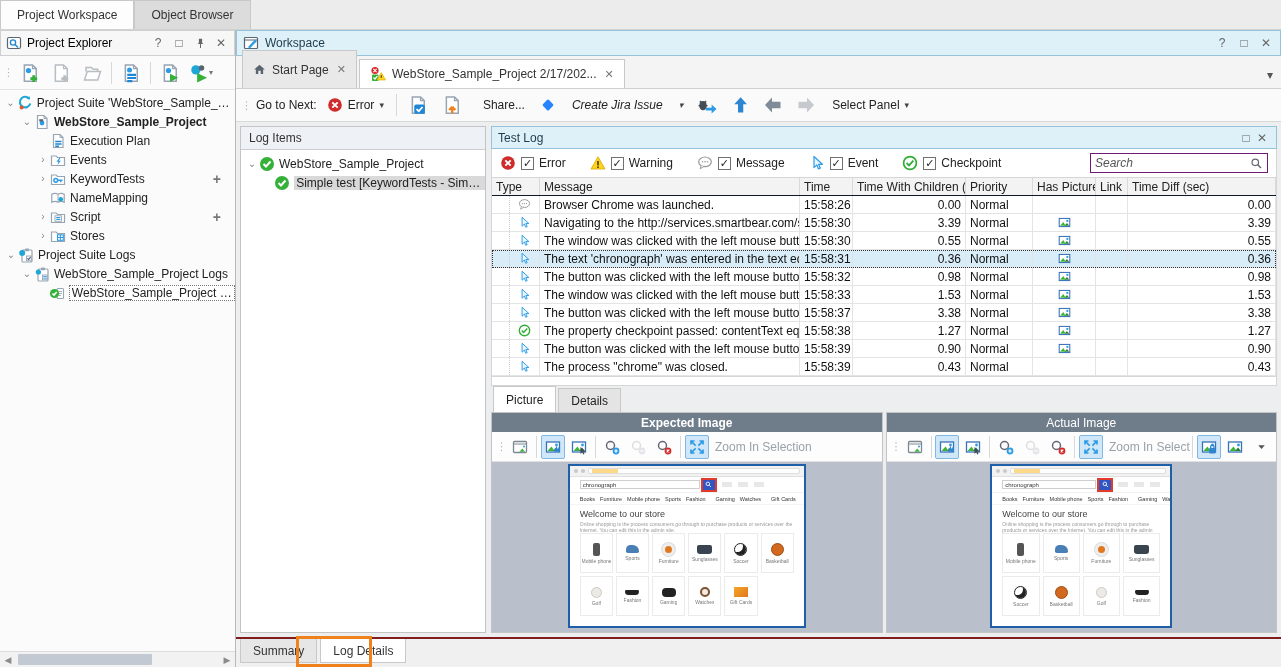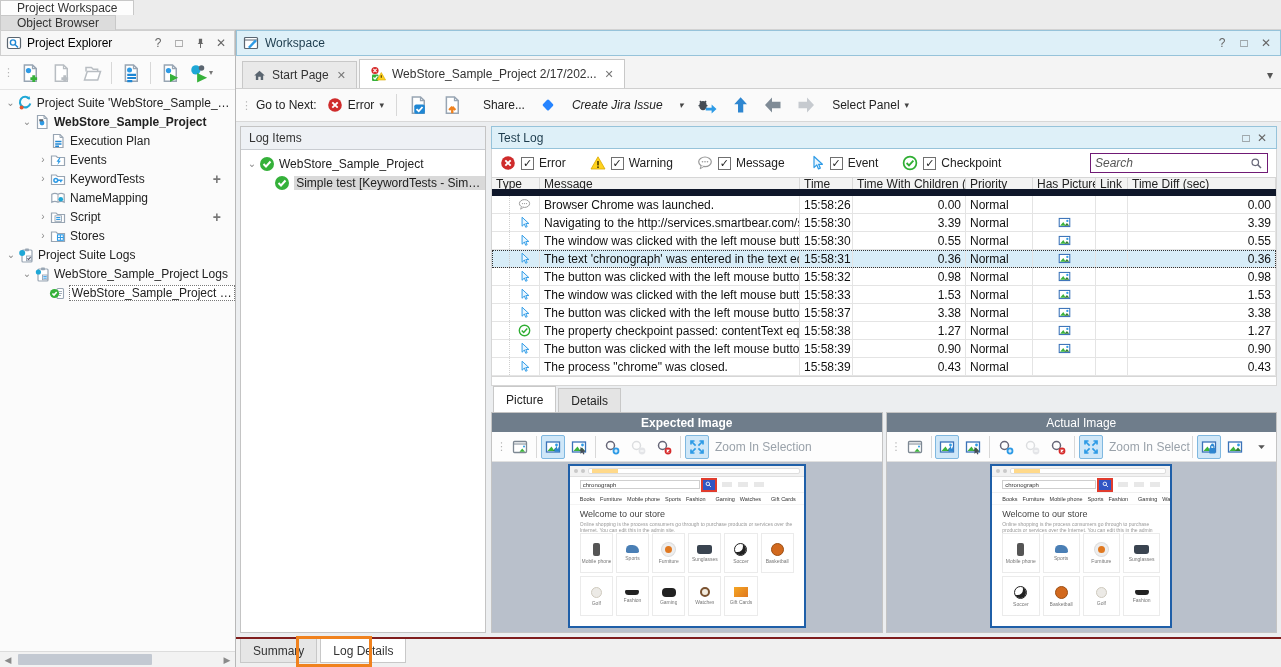--- a/index.html
+++ b/index.html
@@ -1,21 +1,21 @@
 <!DOCTYPE html>
 <html><head>
 <meta charset="utf-8">
 <style>
   * { box-sizing: border-box; margin: 0; padding: 0; }
   html,body { width:1281px; height:667px; }
   body { font-family:"Liberation Sans", sans-serif; font-size:12px; color:#222; background:#f0f0f0; overflow:hidden; }
   .app { position:relative; width:1281px; height:667px; background:#f0f0f0; }
 
   
-  .toptabs { position:absolute; left:0; top:0; right:0; height:30px; background:#ececec; display:flex; align-items:flex-start; border-bottom:1px solid #d2d2d2;flex-direction:column;}
+  .toptabs { position:absolute; left:0; top:0; right:0; height:30px; background:#ececec; display:flex; align-items:flex-start; border-bottom:1px solid #d2d2d2;}
   .toptab { height:29px; display:flex; align-items:center; padding:0 16px; border:1px solid #c8c8c8; border-bottom:none; background:#dcdcdc; color:#333; cursor:default;}
   .toptab.active { background:#fdfdfd; position:relative; z-index:2;}
 
   
   .pe { position:absolute; left:0; top:30px; width:236px; bottom:0; background:#fbfbfb; border-right:1px solid #b8b8b8; display:flex; flex-direction:column;}
   .pe-head { height:26px; background:#f7f7f7; border:1px solid #cfcfcf; display:flex; align-items:center; padding:0 5px; gap:5px;}
   .pe-head .ttl { flex:1; color:#000000;}
   .winbtn { width:16px; height:16px; display:inline-flex; align-items:center; justify-content:center; color:#666; font-size:12px; cursor:default;}
   .pe-toolbar { height:34px; display:flex; align-items:center; padding:0 2px; gap:3px; background:#fbfbfb; border-bottom:1px solid #e4e4e4;}
   .grip { color:#b5b5b5; font-size:11px; letter-spacing:-2px; margin:0 1px; }
@@ -31,21 +31,21 @@
   .pe-scroll { height:16px; background:#f2f2f2; border-top:1px solid #dcdcdc; display:flex; align-items:center;}
   .pe-scroll .arr { width:16px; text-align:center; color:#8a8a8a; font-size:9px;}
   .pe-scroll .track { flex:1; position:relative; height:100%;}
   .pe-scroll .thumb { position:absolute; left:2px; top:2px; bottom:2px; width:66%; background:#c3c9d2; border-radius:1px;}
 
   
   .ws { position:absolute; left:236px; top:30px; right:0; bottom:0; display:flex; flex-direction:column;}
   .ws-head { height:26px; background:#def0f8; border:1px solid #96c3da; display:flex; align-items:center; padding:0 6px; gap:6px;}
   .ws-head .ttl { flex:1; color:#1d3c4d;}
   .ws-tabs { height:33px; background:#f4f4f4; display:flex; align-items:flex-end; padding-left:6px; border-bottom:1px solid #cfcfcf; position:relative;}
-  .wstab { height:27px; display:flex; align-items:center; gap:6px; padding:0 10px; border:1px solid #c8c8c8; border-bottom:none; background:#e9e9e9; margin-right:2px; color:#333;}
+  .wstab { height:38px; display:flex; align-items:center; gap:6px; padding:0 10px; border:1px solid #c8c8c8; border-bottom:none; background:#e9e9e9; margin-right:2px; color:#333;}
   .wstab.active { background:#ffffff; height:29px; position:relative; z-index:2;}
   .wstab .xbtn { color:#777; font-size:11px; margin-left:2px;}
   .ws-tabs .tabcaret { position:absolute; right:8px; top:12px; color:#555;}
   .ws-toolbar { height:33px; background:#fafafa; border-bottom:1px solid #d8d8d8; display:flex; align-items:center; gap:5px; padding:0 4px;}
   .ws-toolbar .txt { color:#222;}
   .ws-toolbar .caret { color:#444; font-size:9px;}
   .ws-content { flex:1; background:#eceef0; display:flex; padding:4px; gap:0; overflow:hidden;}
 
   
   .logitems { width:246px; background:#fff; border:1px solid #c4c4c4; display:flex; flex-direction:column;}
@@ -60,21 +60,21 @@
   .tl-head .ttl { flex:1; color:#1d3c4d;}
   .tl-filter { height:29px; background:#fff; border:1px solid #d6d6d6; border-top:none; display:flex; align-items:center; gap:6px; padding:0 8px;}
   .fgroup { display:flex; align-items:center; gap:5px; margin-right:18px;}
   .cb { width:13px; height:13px; border:1px solid #707070; background:#fff; display:inline-flex; align-items:center; justify-content:center; font-size:11px; color:#222;}
   .tl-search { margin-left:auto; width:178px; height:20px; border:1px solid #701a75; display:flex; align-items:center; padding:0 4px; background:#fff;}
   .tl-search input { border:none; outline:none; flex:1; font-family:"Liberation Sans",sans-serif; font-size:12px; min-width:0;}
   .tl-search input::placeholder { font-style:italic; color:#555;}
 
   .tl-grid { background:#fff; border:1px solid #d6d6d6; border-top:none;}
   .grow { display:grid; grid-template-columns:18px 30px 260px 53px 113px 67px 63px 32px 1fr; align-items:stretch;}
-  .ghead { height:18px; background:#f3f3f3; border-bottom:7px solid #0f172a;}
+  .ghead { height:18px; background:#f3f3f3; border-bottom:1px solid #0f172a;}
   .ghead .gc { display:flex; align-items:center; padding:0 4px; border-right:1px solid #d9d9d9; color:#222; overflow:hidden; white-space:nowrap;}
   .ghead .gc.first { grid-column:1 / span 2;}
   .drow { height:18px; border-bottom:1px solid #e4e4e4;}
   .drow .gc { display:flex; align-items:center; padding:0 4px; border-right:1px solid #e4e4e4; white-space:nowrap; overflow:hidden; color:#111;}
   .drow .gc.num { justify-content:flex-end;}
   .drow .gc.ctr { justify-content:center;}
   .drow .gc.indent { border-right:1px dotted #cfcfcf; }
   .drow.sel { background:#d8edf8; outline:1px dotted #333; outline-offset:-1px;}
   .tl-fill { flex:1; background:#fff; border:1px solid #d6d6d6; border-top:none; min-height:8px;}
 

